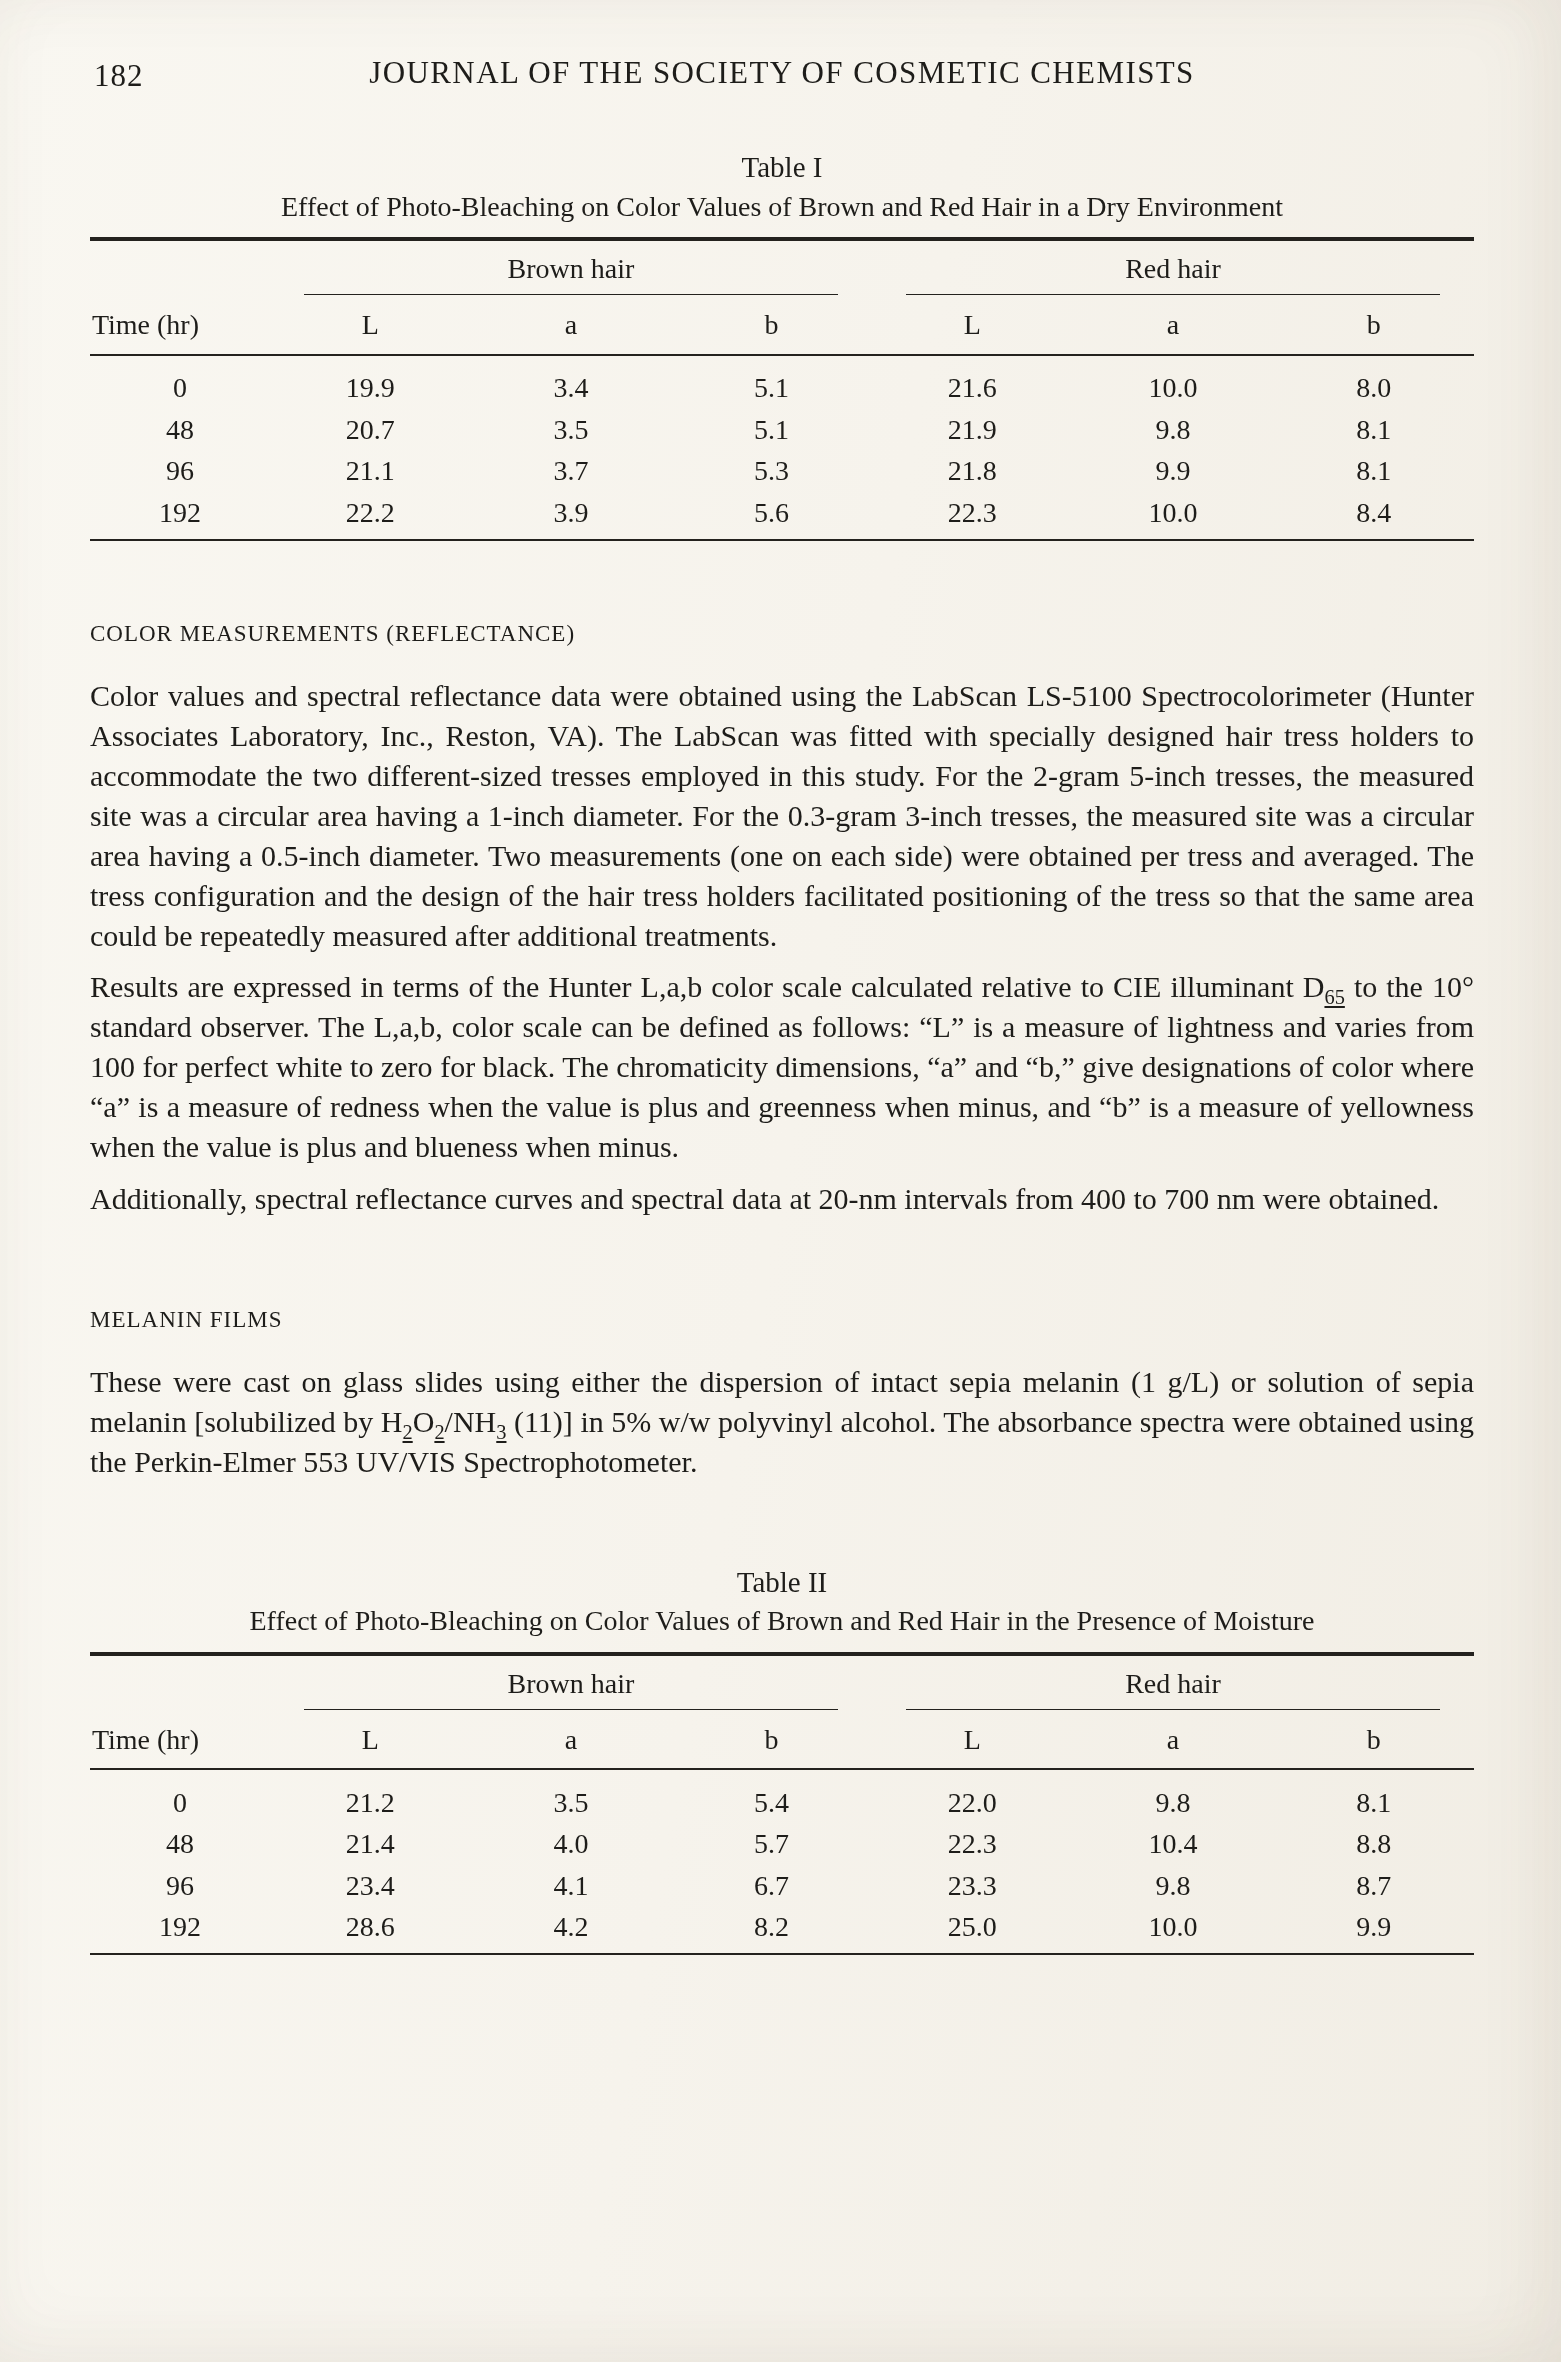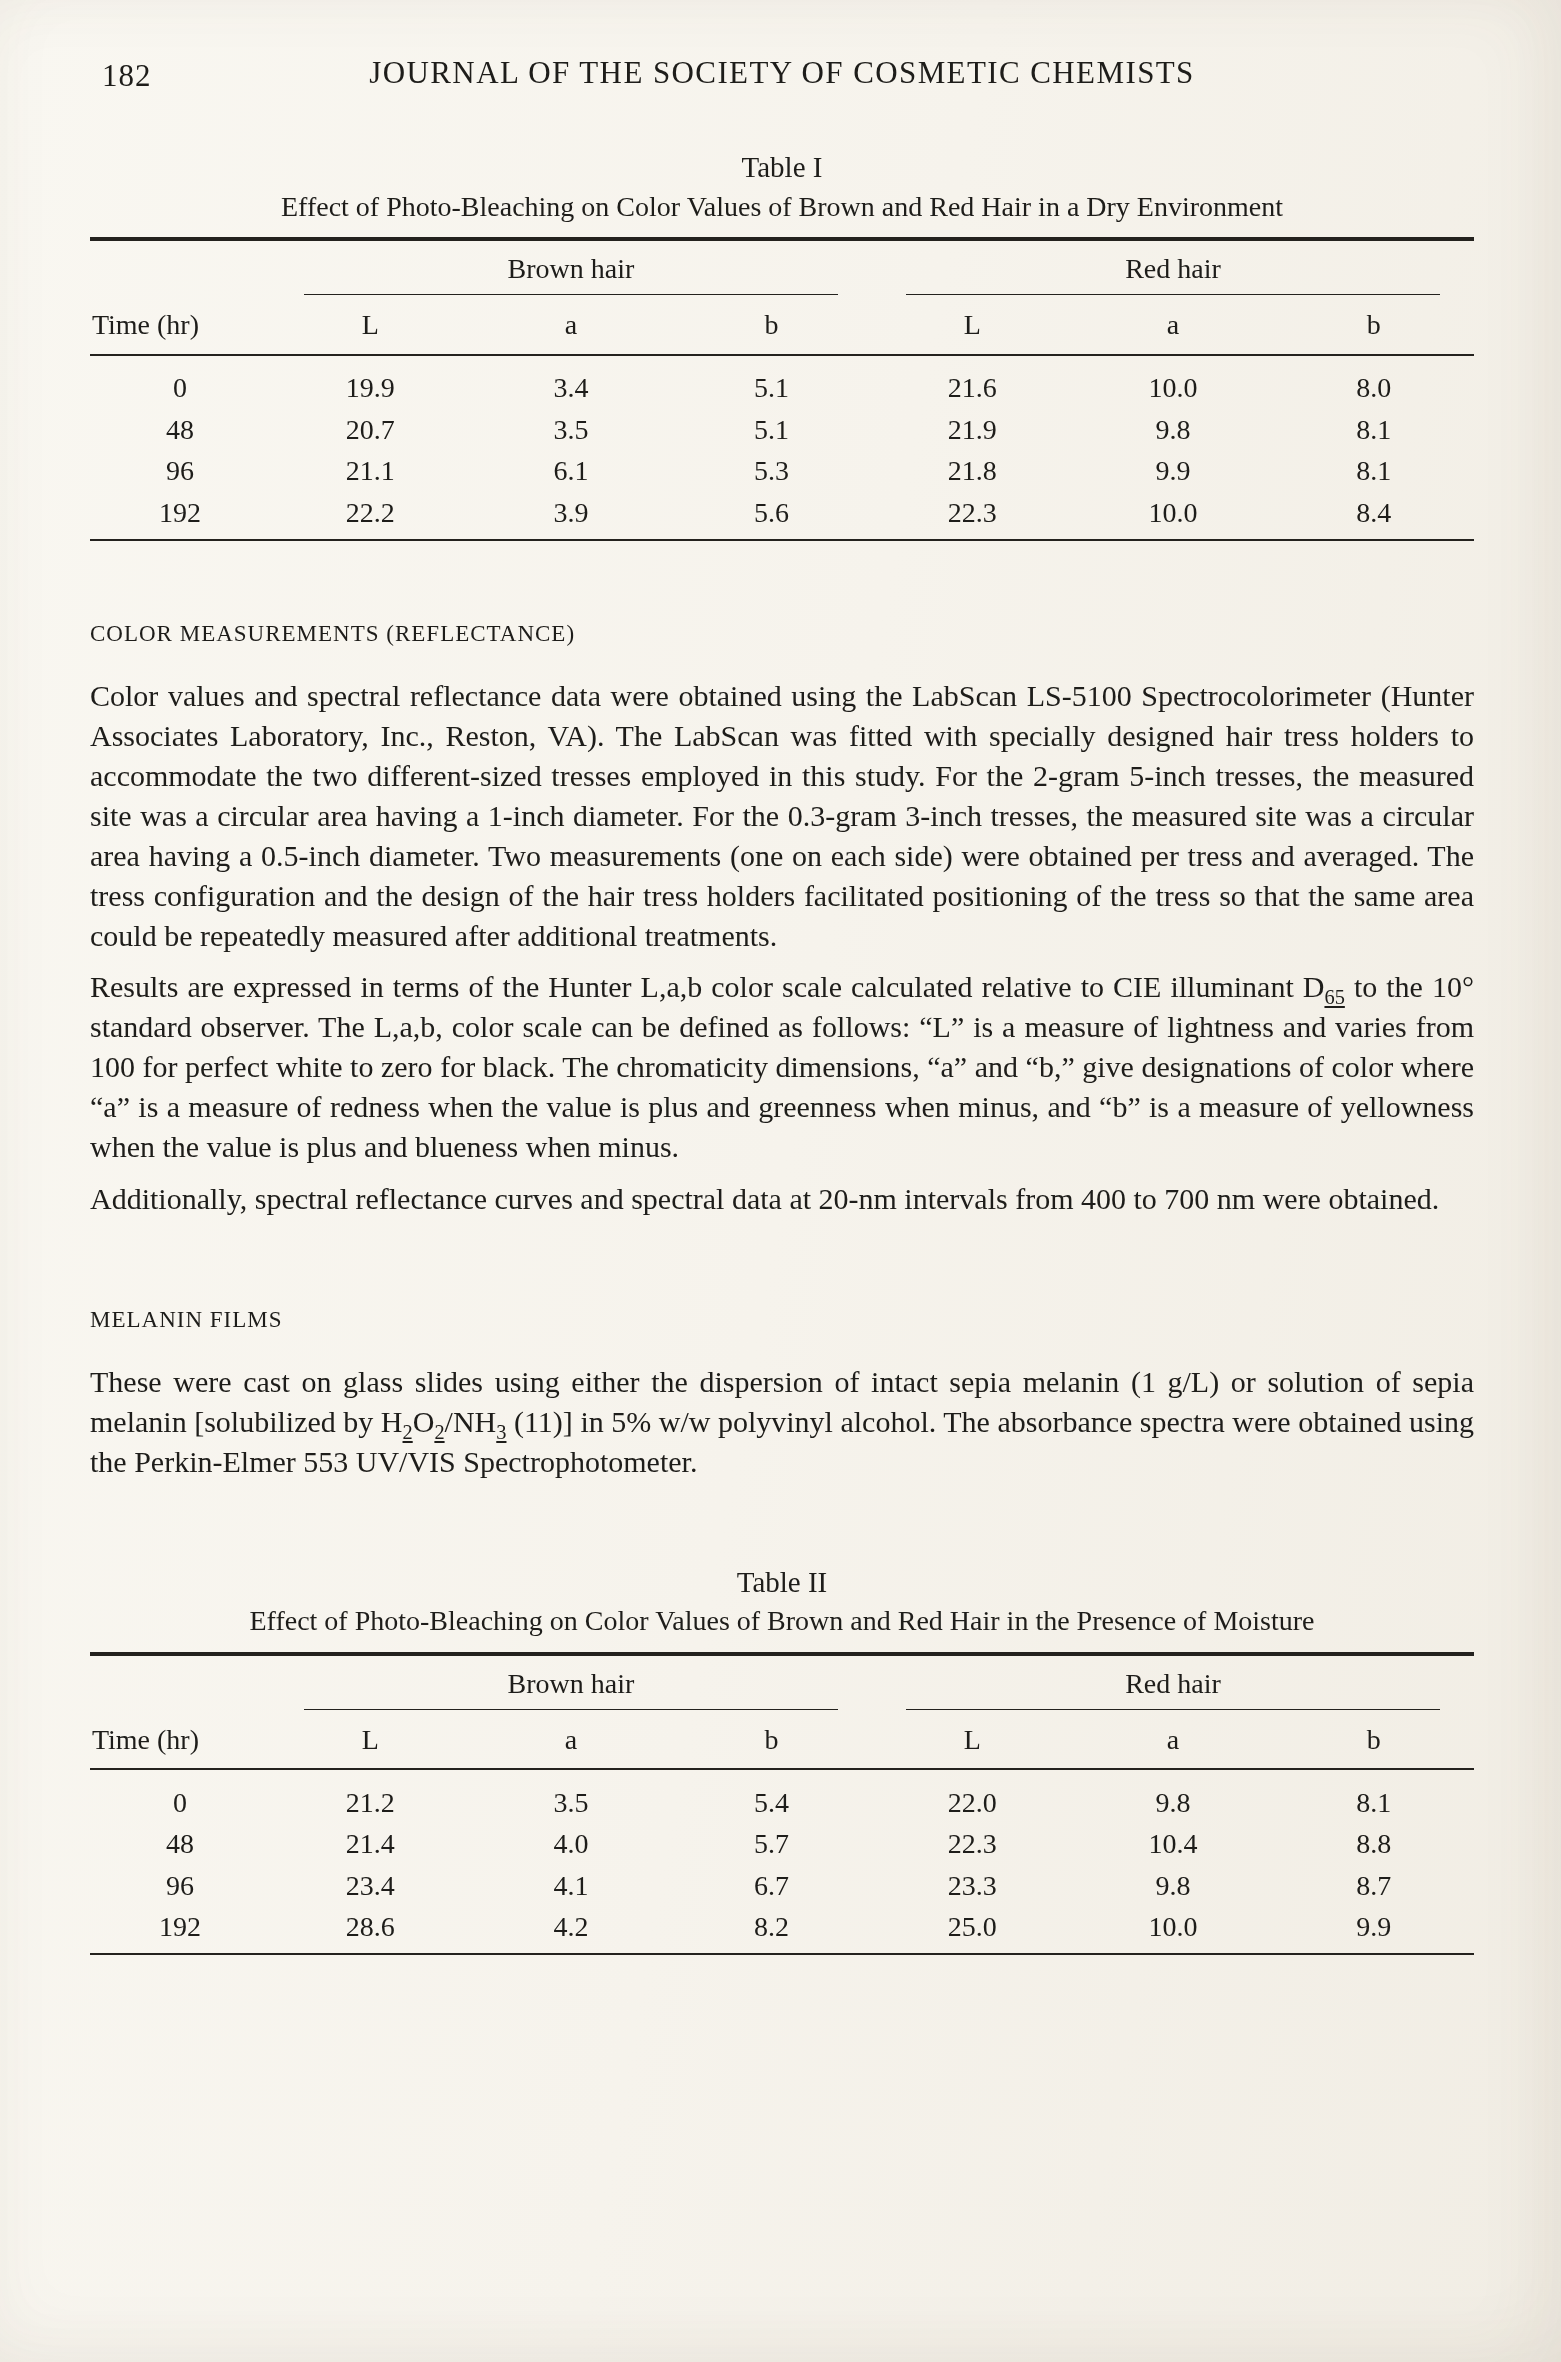--- a/index.html
+++ b/index.html
@@ -15,21 +15,21 @@
     background: linear-gradient(100deg, #f9f7f1 0%, #f6f3ec 50%, #f1ede4 100%);
     box-shadow: inset -27px 0 67px rgba(90,80,60,0.05), inset 0 -23px 67px rgba(90,80,60,0.04);
     color: #1e1d1a;
     padding: 55px 88px 0 90px;
     position: relative;
     overflow: hidden;
   }
 
   
   .running-head { position: relative; height: 44px; margin-bottom: 52px; }
-  .page-number { position: absolute; left: 12px; top: 2.9px; font-size: 31px; letter-spacing: 1px; }
+  .page-number { position: absolute; left: 4px; top: 2.9px; font-size: 31px; letter-spacing: 1px; }
   .journal-title { display: block; text-align: center; font-size: 31px; letter-spacing: 1.4px; }
 
   
   .table-block { margin: 0; }
   .table-title { text-align: center; font-weight: normal; font-size: 29px; margin-bottom: 6.7px; }
   .table-caption { text-align: center; font-size: 28px; margin-bottom: 14.3px; }
 
   table.data-table {
     width: 100%;
     border-collapse: collapse;
@@ -138,21 +138,21 @@
           <td>20.7</td>
           <td>3.5</td>
           <td>5.1</td>
           <td>21.9</td>
           <td>9.8</td>
           <td>8.1</td>
         </tr>
         <tr>
           <td>96</td>
           <td>21.1</td>
-          <td>6.1</td>
+          <td>3.7</td>
           <td>5.3</td>
           <td>21.8</td>
           <td>9.9</td>
           <td>8.1</td>
         </tr>
         <tr>
           <td>192</td>
           <td>22.2</td>
           <td>3.9</td>
           <td>5.6</td>

